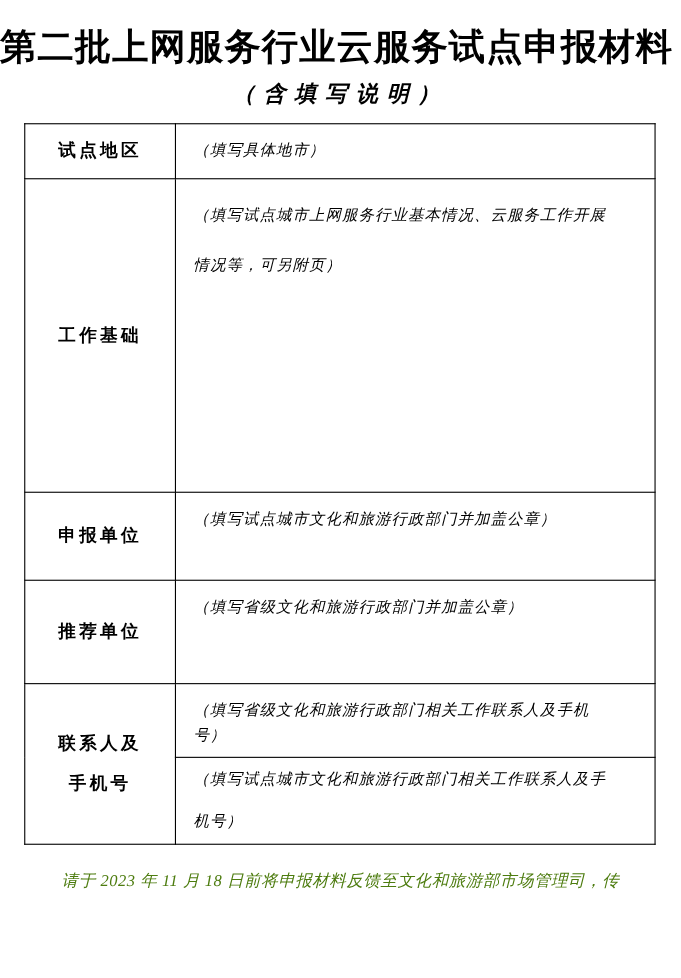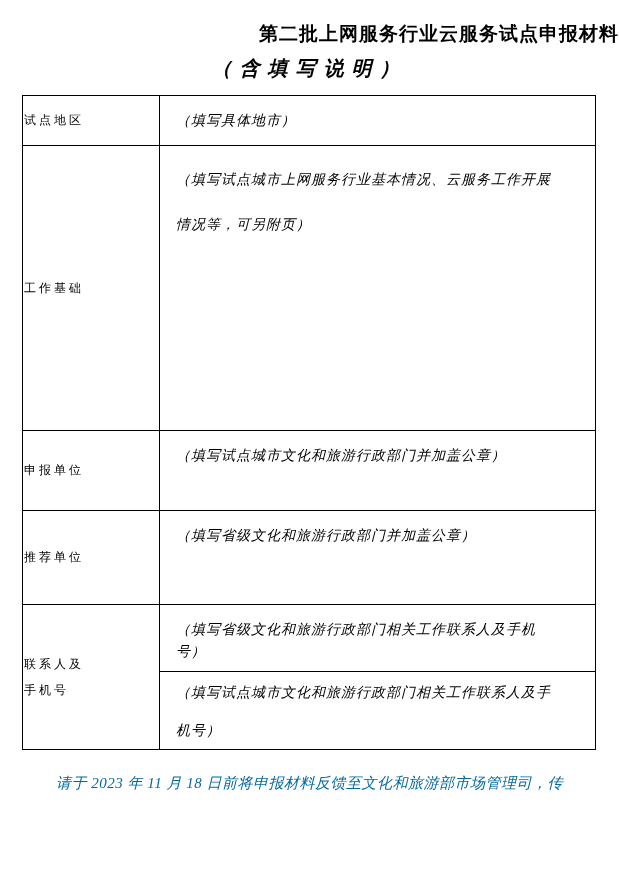--- a/index.html
+++ b/index.html
@@ -16,24 +16,24 @@
   }
   .page {
     box-sizing: border-box;
     width: 619px;
     height: 889px;
     padding-top: 22px;
     background: #ffffff;
   }
   .doc-title {
     margin: 0;
-    text-align: right;
+    text-align: left;
     font-family: "Liberation Sans", "DejaVu Sans", sans-serif;
     font-weight: bold;
-    font-size: 19px;
+    font-size: 33px;
     line-height: 1.25;
     letter-spacing: 1px;
     color: #000000;
   }
   .doc-subtitle {
     margin-top: 9px;
     text-align: center;
     font-weight: bold;
     font-style: italic;
     font-size: 20px;
@@ -45,24 +45,25 @@
     table-layout: fixed;
     width: 573px;
     margin: 13px 0 0 22px;
   }
   .app-table td {
     border: 1px solid #000000;
     box-sizing: border-box;
     overflow: hidden;
   }
   .label-cell {
+    text-align: center;
     vertical-align: middle;
     font-family: "Liberation Sans", "DejaVu Sans", sans-serif;
-    font-weight: normal;
-    font-size: 12px;
+    font-weight: bold;
+    font-size: 16px;
     letter-spacing: 3px;
     line-height: 2.2;
   }
   .content-cell {
     vertical-align: top;
     padding: 14px 31px 0 16px;
     font-style: italic;
     font-size: 14px;
     letter-spacing: 1px;
     line-height: 1.6;
@@ -80,21 +81,21 @@
   tr.r3 { height: 80px; margin-left: 12px; }
   tr.r4 { height: 94px; }
   tr.r5a { height: 67px; }
   tr.r5b { height: 75px; }
   .footer-note {
     margin: 12px 26px 0 26px;
     font-style: italic;
     font-size: 15px;
     letter-spacing: 0.5px;
     line-height: 2.85;
-    color: #0369a1;
+    color: #4d7c0f;
   }
   .footer-line1 { text-indent: 2em; }
   .footer-line1, .footer-line2 { white-space: nowrap; }
 </style>
 </head>
 <body>
 
 <div class="page">
 
   <h1 class="doc-title">第二批上网服务行业云服务试点申报材料</h1>

